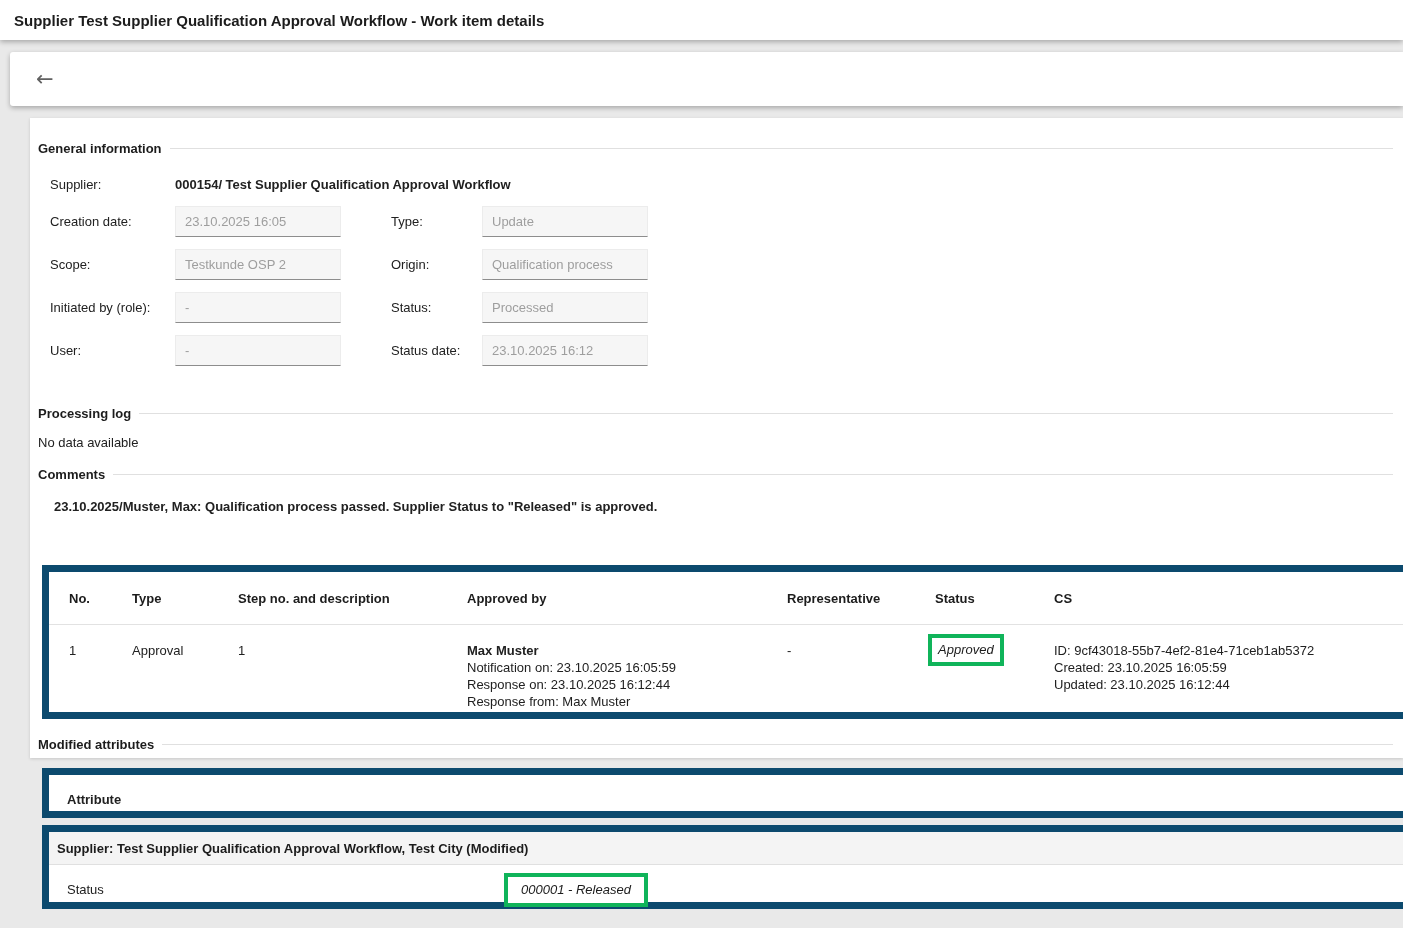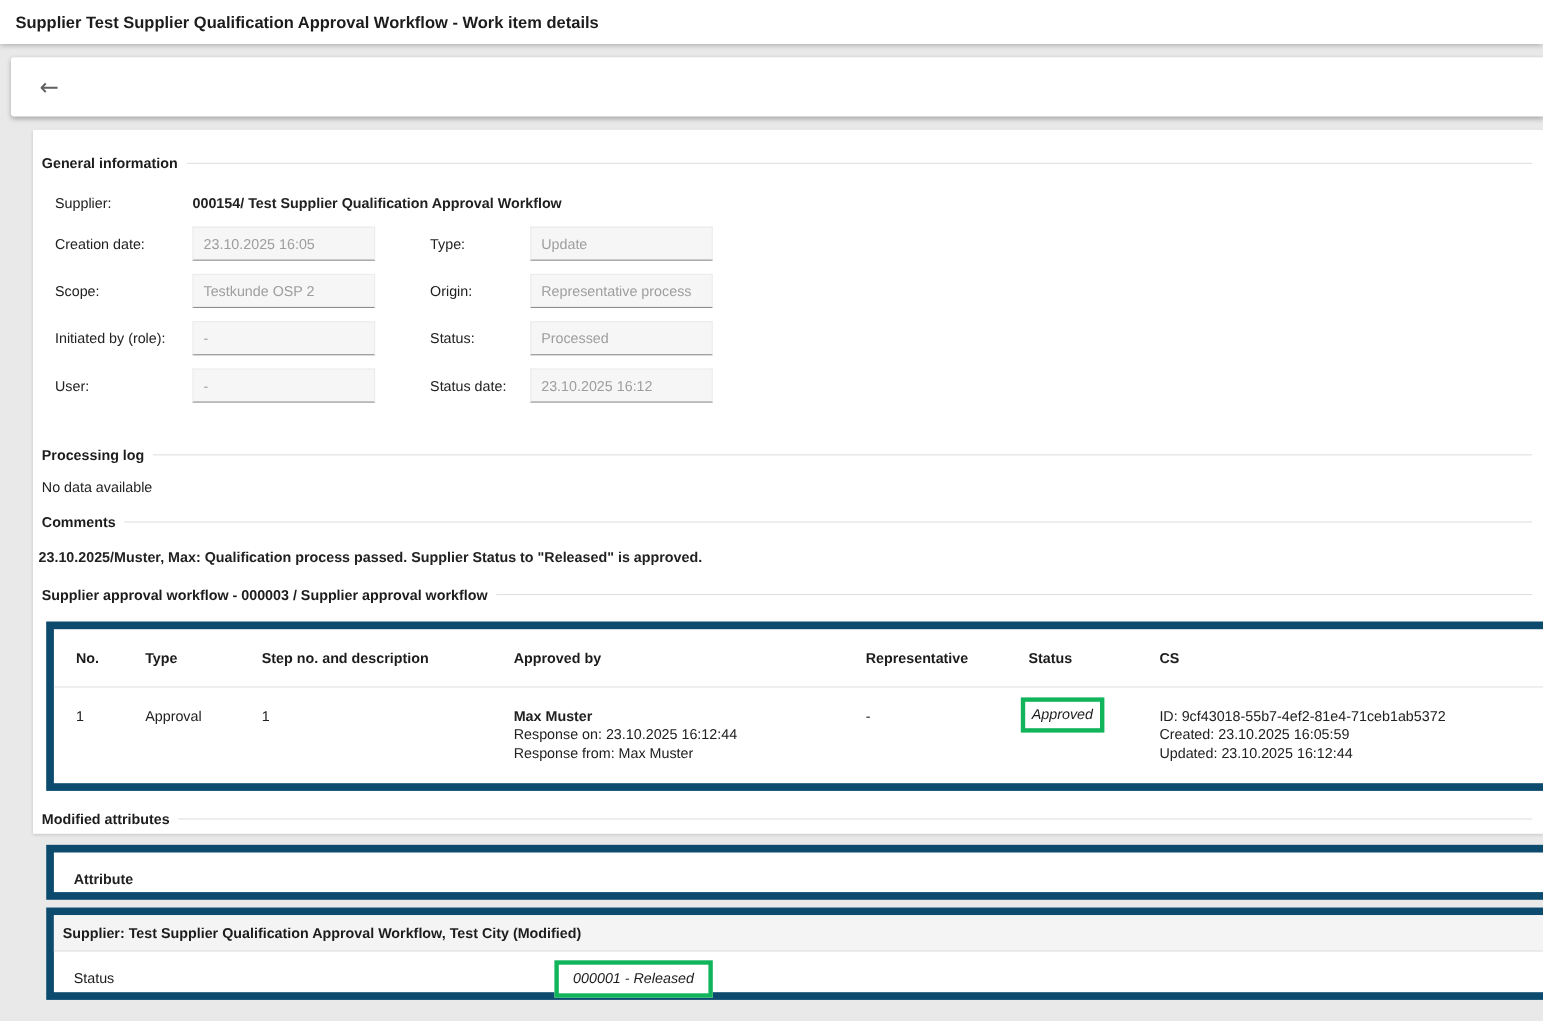--- a/index.html
+++ b/index.html
@@ -152,21 +152,21 @@
     </div>
 
     <div class="abs gi-row" style="top:131px;justify-content:center;">
       <span class="field-label lbl1">Scope:</span>
       <div class="ro-input">
           <span>Testkunde OSP 2</span>
         </div>
       <span class="gap"></span>
       <span class="field-label lbl2">Origin:</span>
       <div class="ro-input">
-          <span>Representative process</span>
+          <span>Qualification process</span>
         </div>
     </div>
 
     <div class="abs gi-row" style="top:174px;">
       <span class="field-label lbl1">Initiated by (role):</span>
       <div class="ro-input">
           <span>-</span>
         </div>
       <span class="gap"></span>
       <span class="field-label lbl2">Status:</span>
@@ -190,43 +190,40 @@
     <div class="abs section-header" style="top:287px;">
       <span>Processing log</span>
       <span class="rule"></span>
     </div>
     <div class="abs" style="top:317px; left:8px;">No data available</div>
 
     <div class="abs section-header" style="top:348px;">
       <span>Comments</span>
       <span class="rule"></span>
     </div>
-    <div class="abs bold" style="top:381px; left:5px;">23.10.2025/Muster, Max: Qualification process passed. Supplier Status to "Released" is approved.</div>
-
-    <div class="abs section-header" style="top:414px;">
-      <span>Supplier approval workflow - 000003 / Supplier approval workflow</span>
-      <span class="rule"></span>
-    </div>
+    <div class="abs bold" style="top:381px; left:24px;">23.10.2025/Muster, Max: Qualification process passed. Supplier Status to "Released" is approved.</div>
+
 
     <div class="abs tbl" style="top:447px; height:154px;">
       <div class="tbl-head">
         <span class="c-no">No.</span>
         <span class="c-type">Type</span>
         <span class="c-step">Step no. and description</span>
         <span class="c-appr">Approved by</span>
         <span class="c-rep">Representative</span>
         <span class="c-stat">Status</span>
         <span class="c-cs">CS</span>
       </div>
       <div class="tbl-body-row">
         <span class="c-no cellpad">1</span>
         <span class="c-type cellpad">Approval</span>
         <span class="c-step cellpad">1</span>
         <span class="c-appr cellpad">
           <div class="bold line17">Max Muster</div>
+          <div class="line17">Notification on: 23.10.2025 16:05:59</div>
           <div class="line17">Response on: 23.10.2025 16:12:44</div>
           <div class="line17">Response from: Max Muster</div>
         </span>
         <span class="c-rep cellpad">-</span>
         <span class="c-stat" style="padding-top:9px;">
           <span class="green-box" style="margin-left:-7px;">Approved</span>
         </span>
         <span class="c-cs cellpad">
           <div class="line17">ID: 9cf43018-55b7-4ef2-81e4-71ceb1ab5372</div>
           <div class="line17">Created: 23.10.2025 16:05:59</div>

